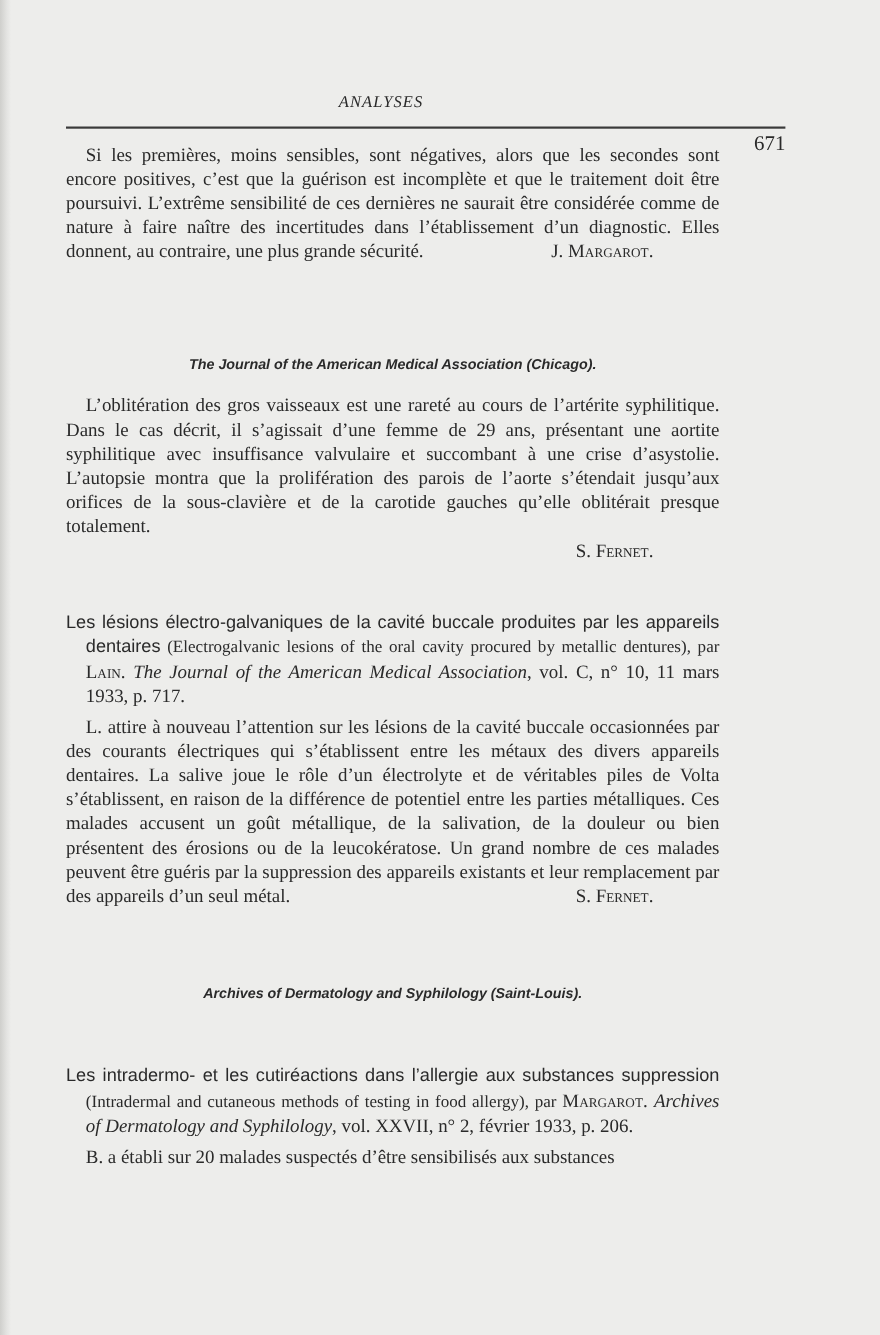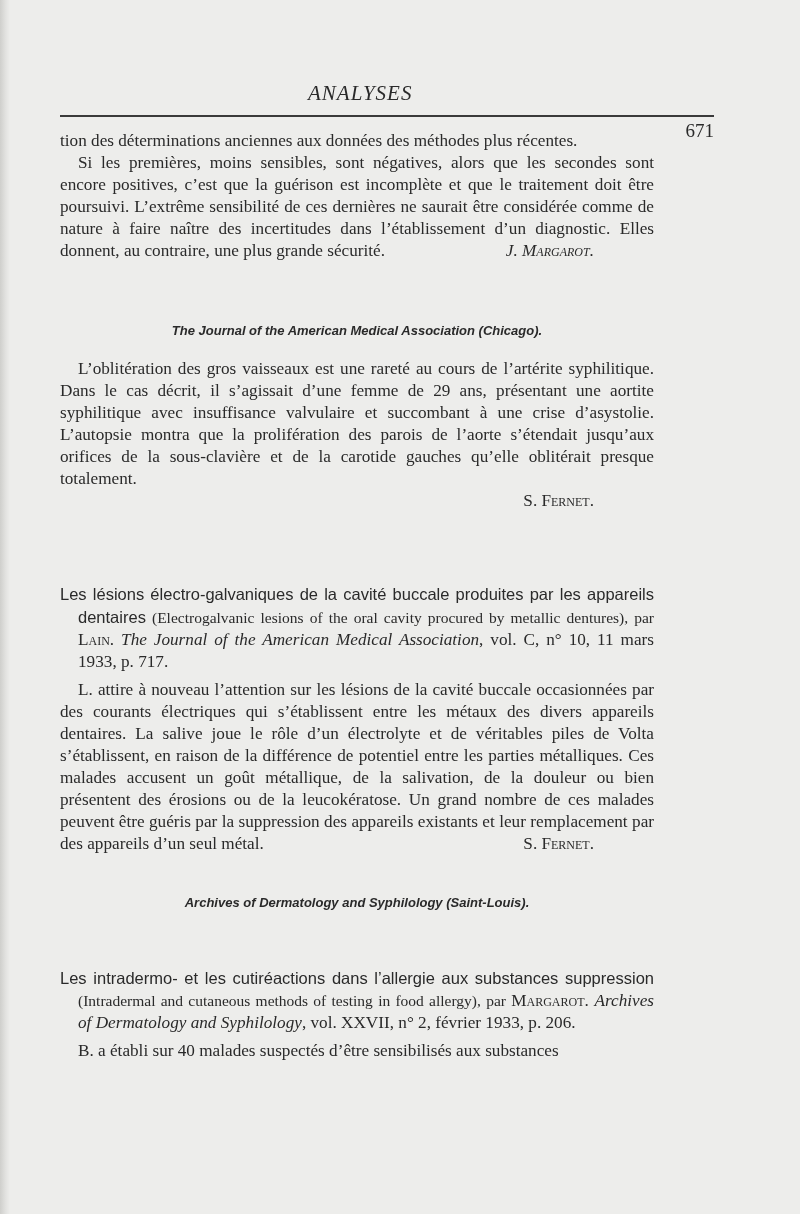--- a/index.html
+++ b/index.html
@@ -16,21 +16,21 @@
     .page {
       position: absolute; left: 60px; top: 0; width: 654px;
       font-family: "Liberation Serif", "DejaVu Serif", serif;
       font-size: 17.2px; line-height: 22px;
     }
     .running-head {
       position: absolute; left: 0; top: 82px; width: 654px; height: 30px;
     }
     .rh-title {
       position: absolute; left: 248px; top: 0;
-      font-style: italic; font-size: 21px; letter-spacing: 1px;
+      font-style: italic; font-size: 15px; letter-spacing: 1px;
     }
     .rh-page {
       position: absolute; right: 0; top: 2px; font-size: 19px; margin-top: 36px;
     }
     .rule {
       position: absolute; left: 0; top: 115px; width: 654px; height: 0;
       border-top: 2px solid #3a3a3a;
     }
     .block { position: absolute; left: 0; width: 594px; }
     p { margin: 0; text-align: justify; }
@@ -57,42 +57,41 @@
 
 <div class="page">
 
   <div class="running-head">
     <span class="rh-title">ANALYSES</span>
     <span class="rh-page">671</span>
   </div>
   <div class="rule"></div>
 
   <div class="block" style="top:130px;">
-    <p>tion des déterminations anciennes aux données des méthodes plus récentes.</p>
     <p class="indent">Si les premières, moins sensibles, sont négatives, alors que les secondes sont encore positives, c’est que la guérison est incomplète et que le traitement doit être poursuivi. L’extrême sensibilité de ces dernières ne saurait être considérée comme de nature à faire naître des incertitudes dans l’établissement d’un diagnostic. Elles donnent, au contraire, une plus grande sécurité.</p>
-    <p class="sig" style="margin-top:-22px;font-style:italic;"><span class="sc">J. Margarot.</span></p>
+    <p class="sig" style="margin-top:-22px;"><span class="sc">J. Margarot.</span></p>
   </div>
 
   <div class="block" style="top:320px;">
     <div class="section-title">The Journal of the American Medical Association (Chicago).</div>
   </div>
 
   <div class="block" style="top:352px;">
     <p class="indent" style="margin-top:6px;">L’oblitération des gros vaisseaux est une rareté au cours de l’artérite syphilitique. Dans le cas décrit, il s’agissait d’une femme de 29 ans, présentant une aortite syphilitique avec insuffisance valvulaire et succombant à une crise d’asystolie. L’autopsie montra que la prolifération des parois de l’aorte s’étendait jusqu’aux orifices de la sous-clavière et de la carotide gauches qu’elle oblitérait presque totalement.</p>
     <p class="sig"><span class="sc">S. Fernet.</span></p>
   </div>
 
-  <div class="block" style="top:583px;">
+  <div class="block" style="top:555px;">
     <p class="entry-head"><span class="entry-title">Les lésions électro-galvaniques de la cavité buccale produites par les appareils dentaires</span><span class="eng"> (Electrogalvanic lesions of the oral cavity procured by metallic dentures), par </span><span class="sc">Lain</span><span>. </span><em>The Journal of the American Medical Association</em><span>, vol. C, n° 10, 11 mars 1933, p. 717.</span></p>
     <p class="indent" style="margin-top:6px;">L. attire à nouveau l’attention sur les lésions de la cavité buccale occasionnées par des courants électriques qui s’établissent entre les métaux des divers appareils dentaires. La salive joue le rôle d’un électrolyte et de véritables piles de Volta s’établissent, en raison de la différence de potentiel entre les parties métalliques. Ces malades accusent un goût métallique, de la salivation, de la douleur ou bien présentent des érosions ou de la leucokératose. Un grand nombre de ces malades peuvent être guéris par la suppression des appareils existants et leur remplacement par des appareils d’un seul métal.</p>
     <p class="sig" style="margin-top:-22px;"><span class="sc">S. Fernet.</span></p>
   </div>
 
   <div class="block" style="top:892px;">
     <div class="section-title">Archives of Dermatology and Syphilology (Saint-Louis).</div>
   </div>
 
   <div class="block" style="top:967px;">
     <p class="entry-head"><span class="entry-title">Les intradermo- et les cutiréactions dans l’allergie aux substances suppression</span><span class="eng"> (Intradermal and cutaneous methods of testing in food allergy), par </span><span class="sc">Margarot</span><span>. </span><em>Archives of Dermatology and Syphilology</em><span>, vol. XXVII, n° 2, février 1933, p. 206.</span></p>
-    <p class="indent" style="margin-top:6px;">B. a établi sur 40 malades suspectés d’être sensibilisés aux substances</p>
+    <p class="indent" style="margin-top:6px;">B. a établi sur 20 malades suspectés d’être sensibilisés aux substances</p>
   </div>
 
 </div>
 
 </body></html>

